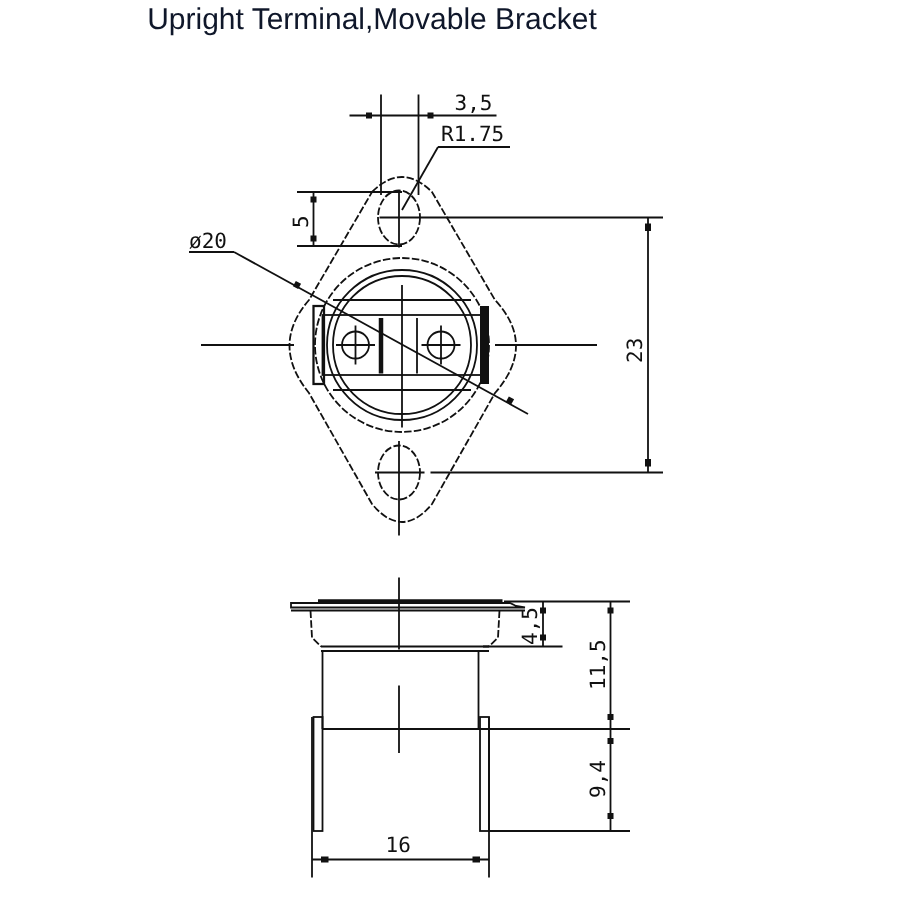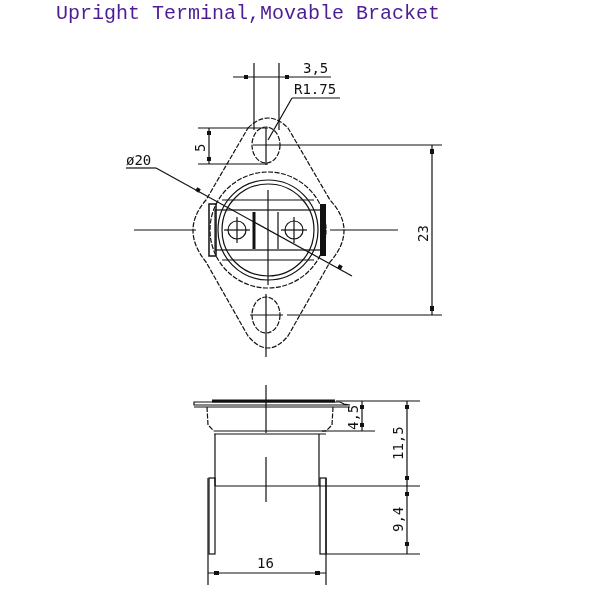--- a/index.html
+++ b/index.html
@@ -1,19 +1,19 @@
 <!DOCTYPE html>
 <html><head>
 <meta charset="utf-8">
 <style>
   html, body { margin: 0; padding: 0; background: #ffffff; }
   body { width: 600px; height: 600px; position: relative; overflow: hidden; }
   .title {
     position: absolute; left: 0; top: 2px; width: 496px; text-align: center;
-    font-family: Liberation Mono, monospace; font-size: 20px; color: #4c1d95;
+    font-family: Liberation Sans, sans-serif; font-size: 20px; color: #0f172a;
   }
   svg { position: absolute; left: 0; top: 0; }
   .ln { stroke: #111111; stroke-width: 1.2; fill: none; }
   .dash { stroke: #111111; stroke-width: 1.2; fill: none; stroke-dasharray: 5 1.5; }
   .thick { stroke: #111111; stroke-width: 3; fill: none; }
   .dimtext { font-family: "DejaVu Sans Mono", monospace; font-size: 14px; fill: #111111; }
 </style>
 </head>
 <body>
 

